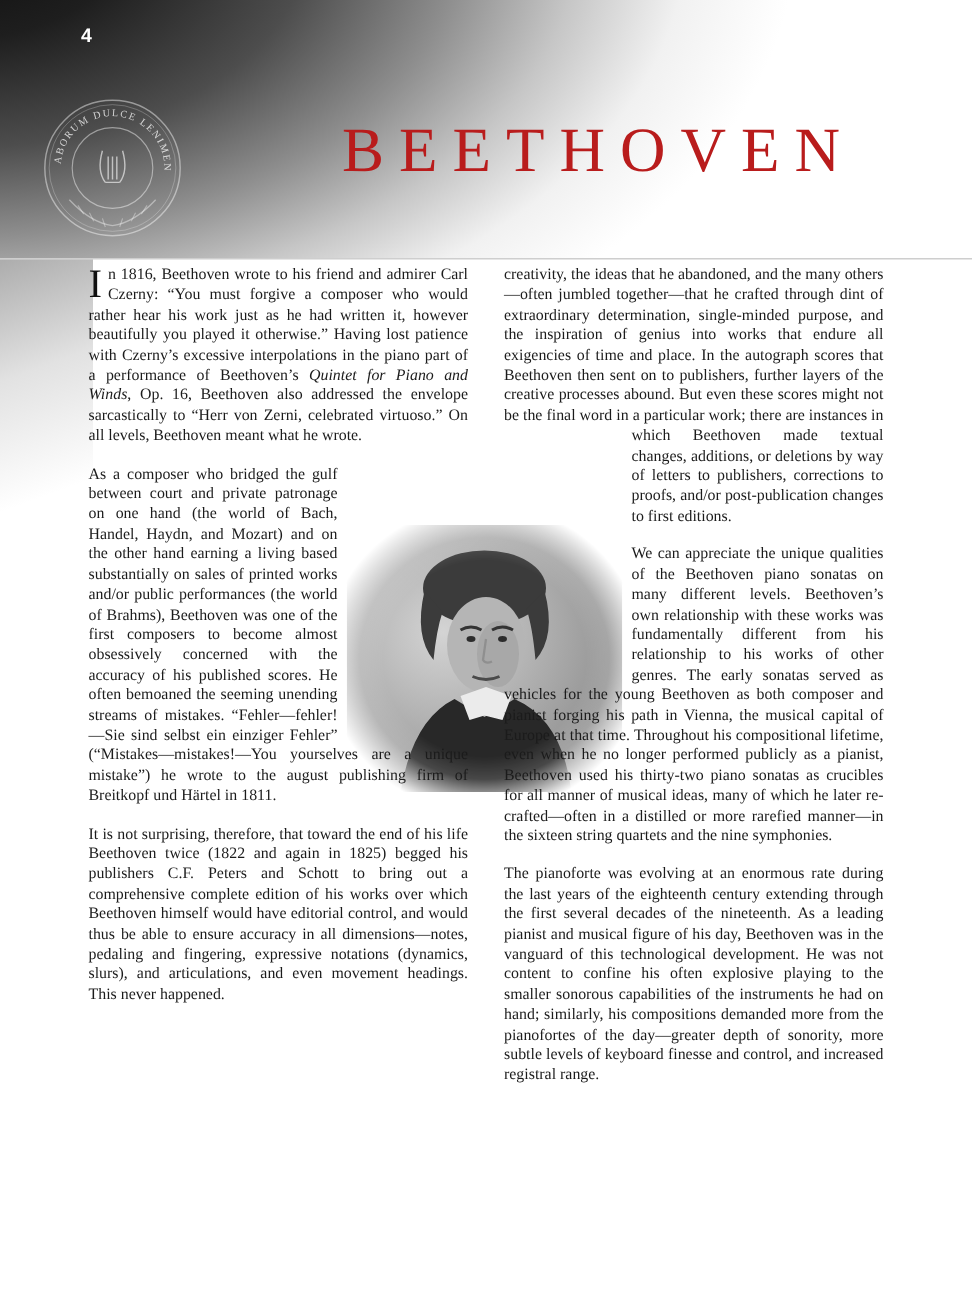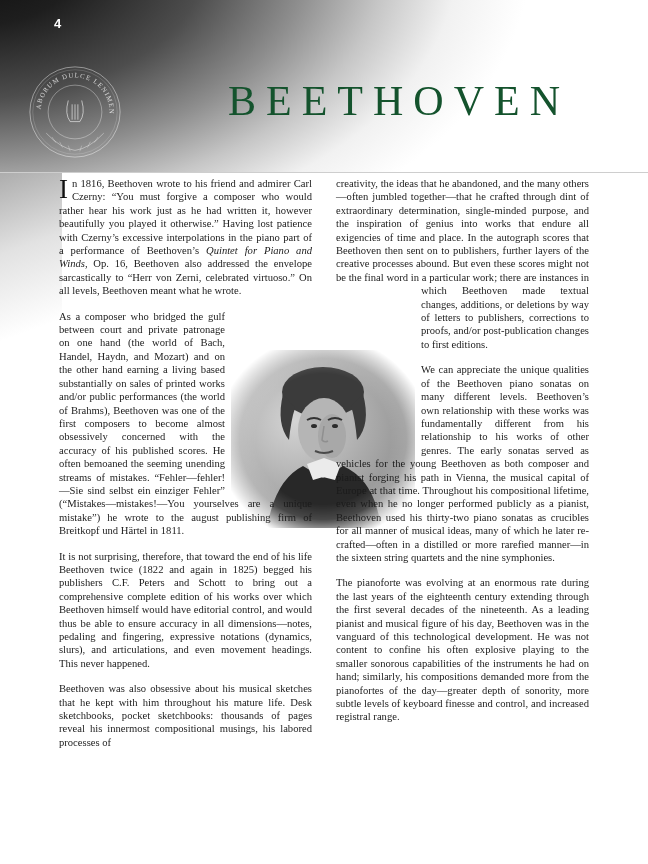--- a/index.html
+++ b/index.html
@@ -25,21 +25,21 @@
       rgba(255,255,255,0) 62%);
   }
   .page-number {
     position:absolute; top:16px; left:54px;
     font-family:"Liberation Sans", sans-serif;
     font-size:13px; font-weight:bold; color:#ffffff;
   }
   .emblem { position:absolute; top:64px; left:27px; width:96px; height:96px; }
   .title-block {
     position:absolute; top:80px; left:168px; width:452px;
-    text-align:center; color:#14532d;
+    text-align:center; color:#b91c1c;
   }
   .title-block h1 {
     margin:0; font-weight:400; font-size:42px; line-height:1;
     letter-spacing:10px; text-indent:10px;
     font-family:"Liberation Serif", serif;
   }
   .title-block h2 {
     margin:9px 0 0; font-weight:400; font-size:14.5px; line-height:1;
     letter-spacing:4px; text-indent:4px;
   }
@@ -92,21 +92,20 @@
 
   <header class="title-block">
     <h1>BEETHOVEN</h1>
   </header>
 
   <div class="columns">
     <div class="col">
       <p><span class="dropcap">I</span><span>n 1816, Beethoven wrote to his friend and admirer Carl Czerny: “You must forgive a composer who would rather hear his work just as he had written it, however beautifully you played it otherwise.” Having lost patience with Czerny’s excessive interpolations in the piano part of a performance of Beethoven’s </span><i>Quintet for Piano and Winds</i><span>, Op. 16, Beethoven also addressed the envelope sarcastically to “Herr von Zerni, celebrated virtuoso.” On all levels, Beethoven meant what he wrote.</span></p>
       <p><span class="shim shim-left"></span><span>As a composer who bridged the gulf between court and private patronage on one hand (the world of Bach, Handel, Haydn, and Mozart) and on the other hand earning a living based substantially on sales of printed works and/or public performances (the world of Brahms), Beethoven was one of the first composers to become almost obsessively concerned with the accuracy of his published scores. He often bemoaned the seeming unending streams of mistakes. “Fehler—fehler!—Sie sind selbst ein einziger Fehler” (“Mistakes—mistakes!—You yourselves are a unique mistake”) he wrote to the august publishing firm of Breitkopf und Härtel in 1811.</span></p>
       <p>It is not surprising, therefore, that toward the end of his life Beethoven twice (1822 and again in 1825) begged his publishers C.F. Peters and Schott to bring out a comprehensive complete edition of his works over which Beethoven himself would have editorial control, and would thus be able to ensure accuracy in all dimensions—notes, pedaling and fingering, expressive notations (dynamics, slurs), and articulations, and even movement headings. This never happened.</p>
-      <p>Beethoven was also obsessive about his musical sketches that he kept with him throughout his mature life. Desk sketchbooks, pocket sketchbooks: thousands of pages reveal his innermost compositional musings, his labored processes of</p>
     </div>
     <div class="col">
       <p><span>creativity, the ideas that he abandoned, and the many others—often jumbled together—that he crafted through dint of extraordinary determination, single-minded purpose, and the inspiration of genius into works that endure all exigencies of time and place. In the autograph scores that Beethoven then sent on to publishers, further layers of the creative processes abound. But even these scores might not be the final word in a particular work; there are instances in which </span><span class="shim shim-right"></span><span>Beethoven made textual changes, additions, or deletions by way of letters to publishers, corrections to proofs, and/or post-publication changes to first editions.</span></p>
       <p>We can appreciate the unique qualities of the Beethoven piano sonatas on many different levels. Beethoven’s own relationship with these works was fundamentally different from his relationship to his works of other genres. The early sonatas served as vehicles for the young Beethoven as both composer and pianist forging his path in Vienna, the musical capital of Europe at that time. Throughout his compositional lifetime, even when he no longer performed publicly as a pianist, Beethoven used his thirty-two piano sonatas as crucibles for all manner of musical ideas, many of which he later re-crafted—often in a distilled or more rarefied manner—in the sixteen string quartets and the nine symphonies.</p>
       <p>The pianoforte was evolving at an enormous rate during the last years of the eighteenth century extending through the first several decades of the nineteenth. As a leading pianist and musical figure of his day, Beethoven was in the vanguard of this technological development. He was not content to confine his often explosive playing to the smaller sonorous capabilities of the instruments he had on hand; similarly, his compositions demanded more from the pianofortes of the day—greater depth of sonority, more subtle levels of keyboard finesse and control, and increased registral range.</p>
     </div>
   </div>
 
   <div class="portrait">
     <svg viewBox="0 0 184 178" width="184" height="178">

